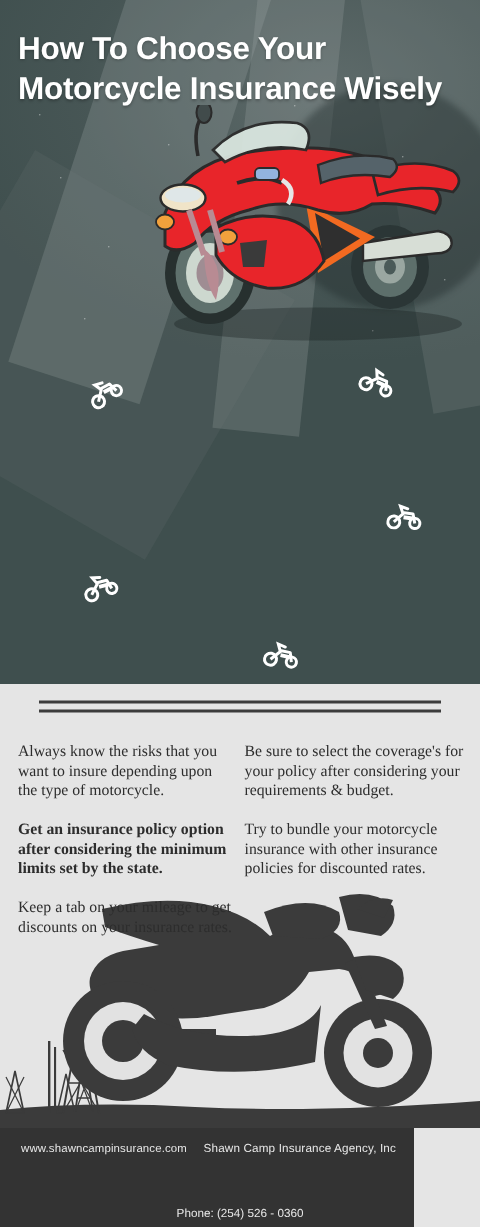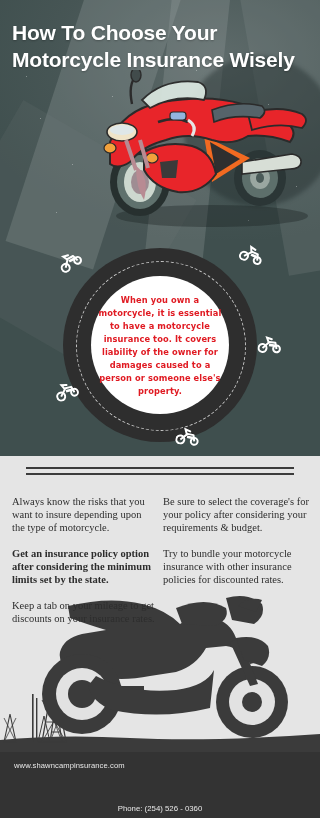--- a/index.html
+++ b/index.html
@@ -162,21 +162,21 @@
     position: absolute;
     left: 0; top: 590px;
     width: 320px; height: 162px;
     z-index: 2;
   }
 
   
   .footer {
     position: absolute;
     left: 0; top: 752px;
-    width: 320px; height: 66px;
+    width: 276px; height: 66px;
     background: #333333;
     z-index: 7;
   }
   .footer-site {
     position: absolute;
     left: 14px; top: 9px;
     color: #e8e8e8;
     font-size: 7.6px;
     letter-spacing: 0.1px;
   }
@@ -278,27 +278,20 @@
       <rect x="78" y="42" width="16" height="8" rx="3" fill="#93b4de" stroke="#2b2b2b" stroke-width="1.2"></rect>
       <path d="M96 50 Q106 56 100 66" stroke="#e6e6e6" stroke-width="3" fill="none"></path>
 
       <path d="M34 70 L44 100" stroke="#b88b93" stroke-width="4" fill="none"></path>
       <path d="M48 70 L56 98" stroke="#b88b93" stroke-width="4" fill="none"></path>
     </svg>
 
     <h1 class="hero-title">How To Choose Your Motorcycle Insurance Wisely</h1>
   </div>
 
-  <div class="badge-wrap">
-    <div class="badge-ring"></div>
-    <div class="badge-dash"></div>
-    <div class="badge-core">
-      <div class="badge-text">When you own a motorcycle, it is essential to have a motorcycle insurance too. It covers liability of the owner for damages caused to a person or someone else's property.</div>
-    </div>
-  </div>
 
   <svg class="orbit-icon" style="left:58px; top:252px; transform:rotate(-28deg);" width="24" height="18" viewBox="0 0 24 18">
     <circle cx="5" cy="13" r="4" fill="none" stroke="#fff" stroke-width="2"></circle>
     <circle cx="19" cy="12" r="3.4" fill="none" stroke="#fff" stroke-width="2"></circle>
     <path d="M5 13 L11 6 L17 6 L19 12" stroke="#fff" stroke-width="2" fill="none" stroke-linejoin="round"></path>
     <path d="M10 6 L8 2 L13 3" stroke="#fff" stroke-width="2" fill="none" stroke-linecap="round"></path>
     <path d="M11 9 L17 9" stroke="#fff" stroke-width="2.6"></path>
   </svg>
   <svg class="orbit-icon" style="left:240px; top:246px; transform:rotate(24deg);" width="24" height="18" viewBox="0 0 24 18">
     <circle cx="5" cy="13" r="4" fill="none" stroke="#fff" stroke-width="2"></circle>
@@ -377,16 +370,17 @@
       <path d="M176 18 Q206 6 226 18 Q230 30 214 36 L182 34 Z"></path>
 
       <path d="M96 86 Q130 104 176 100 Q206 96 214 80 L210 118 Q160 130 112 120 Q92 112 88 96 Z"></path>
 
       <path d="M238 16 Q250 6 262 10 L256 22 Z"></path>
     </g>
   </svg>
 
   <div class="footer">
     <div class="footer-site">www.shawncampinsurance.com</div>
+    <div class="footer-agency">Shawn Camp Insurance Agency, Inc</div>
     <div class="footer-phone">Phone: (254) 526 - 0360</div>
   </div>
 
 </div>
 
 </body></html>

